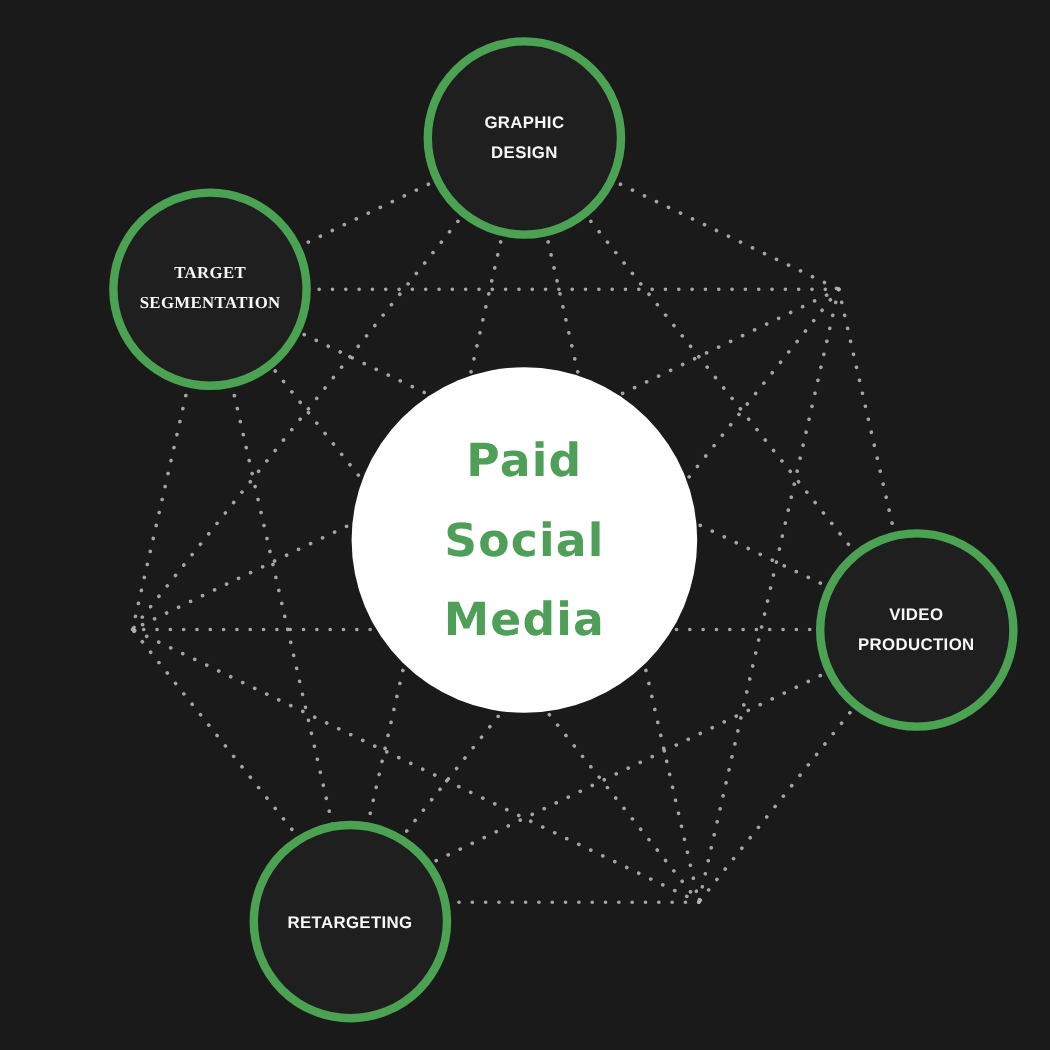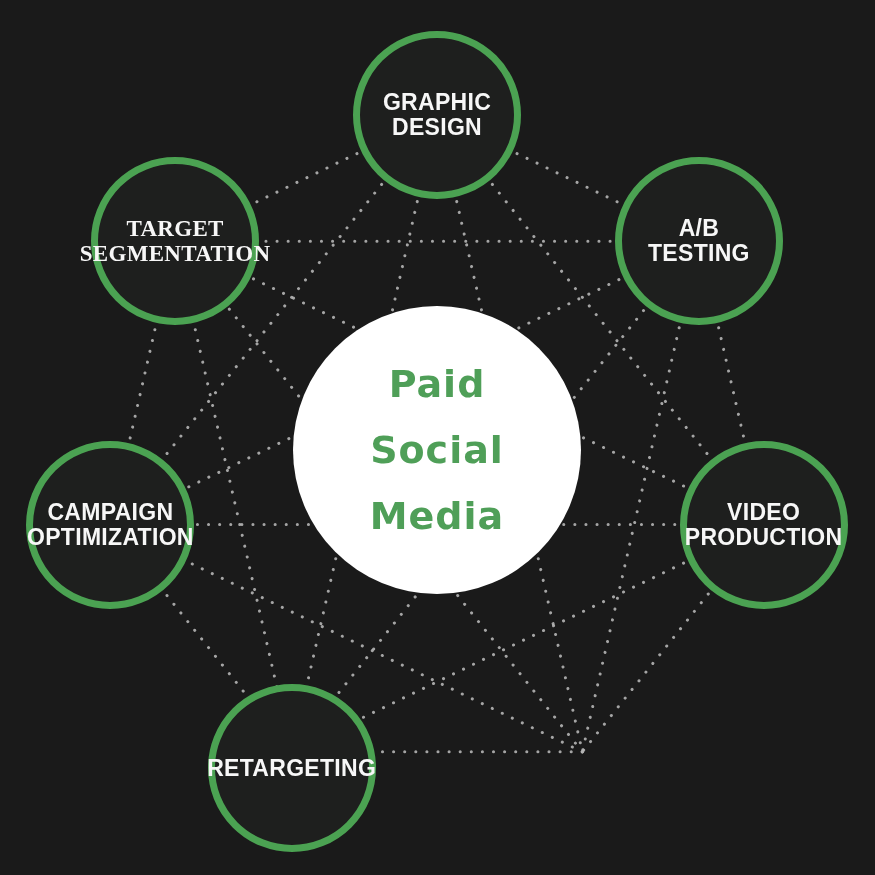--- a/index.html
+++ b/index.html
@@ -30,21 +30,21 @@
     width:168px;height:168px;
     box-sizing:border-box;
     border:7px solid var(--ring);
     border-radius:50%;
     background:var(--node-fill);
     display:flex;align-items:center;justify-content:center;
   }
   .node-label{
     color:var(--label);
     font-weight:bold;
-    font-size:23px;
+    font-size:14px;
     line-height:25px;
     letter-spacing:0.3px;
     text-align:center;
     white-space:pre-line;
   }
   .center-circle{
     position:absolute;z-index:2;
     width:288px;height:288px;
     border-radius:50%;
     background:var(--center-fill);
@@ -93,33 +93,25 @@
   <div class="center-circle" style="left: 293px; top: 306px;">
     <div class="center-label">Paid
 Social
 Media</div>
   </div>
 
   <div class="node" style="left: 353px; top: 31px;">
     <div class="node-label">GRAPHIC
 DESIGN</div>
   </div>
-  <div class="node" style="left: 614.914px; top: 157.131px;">
-    <div class="node-label">A/B
-TESTING</div>
-  </div>
   <div class="node" style="left: 679.601px; top: 440.545px;">
     <div class="node-label">VIDEO
 PRODUCTION</div>
   </div>
   <div class="node" style="left: 207.649px; top: 684px;">
     <div class="node-label">RETARGETING</div>
-  </div>
-  <div class="node" style="left: 26.3991px; top: 440.545px;">
-    <div class="node-label">CAMPAIGN
-OPTIMIZATION</div>
   </div>
   <div class="node" style="left: 91.0865px; top: 157.131px; font-family: Liberation Serif, serif;">
     <div class="node-label">TARGET
 SEGMENTATION</div>
   </div>
 
 </div>
 
 </body></html>

